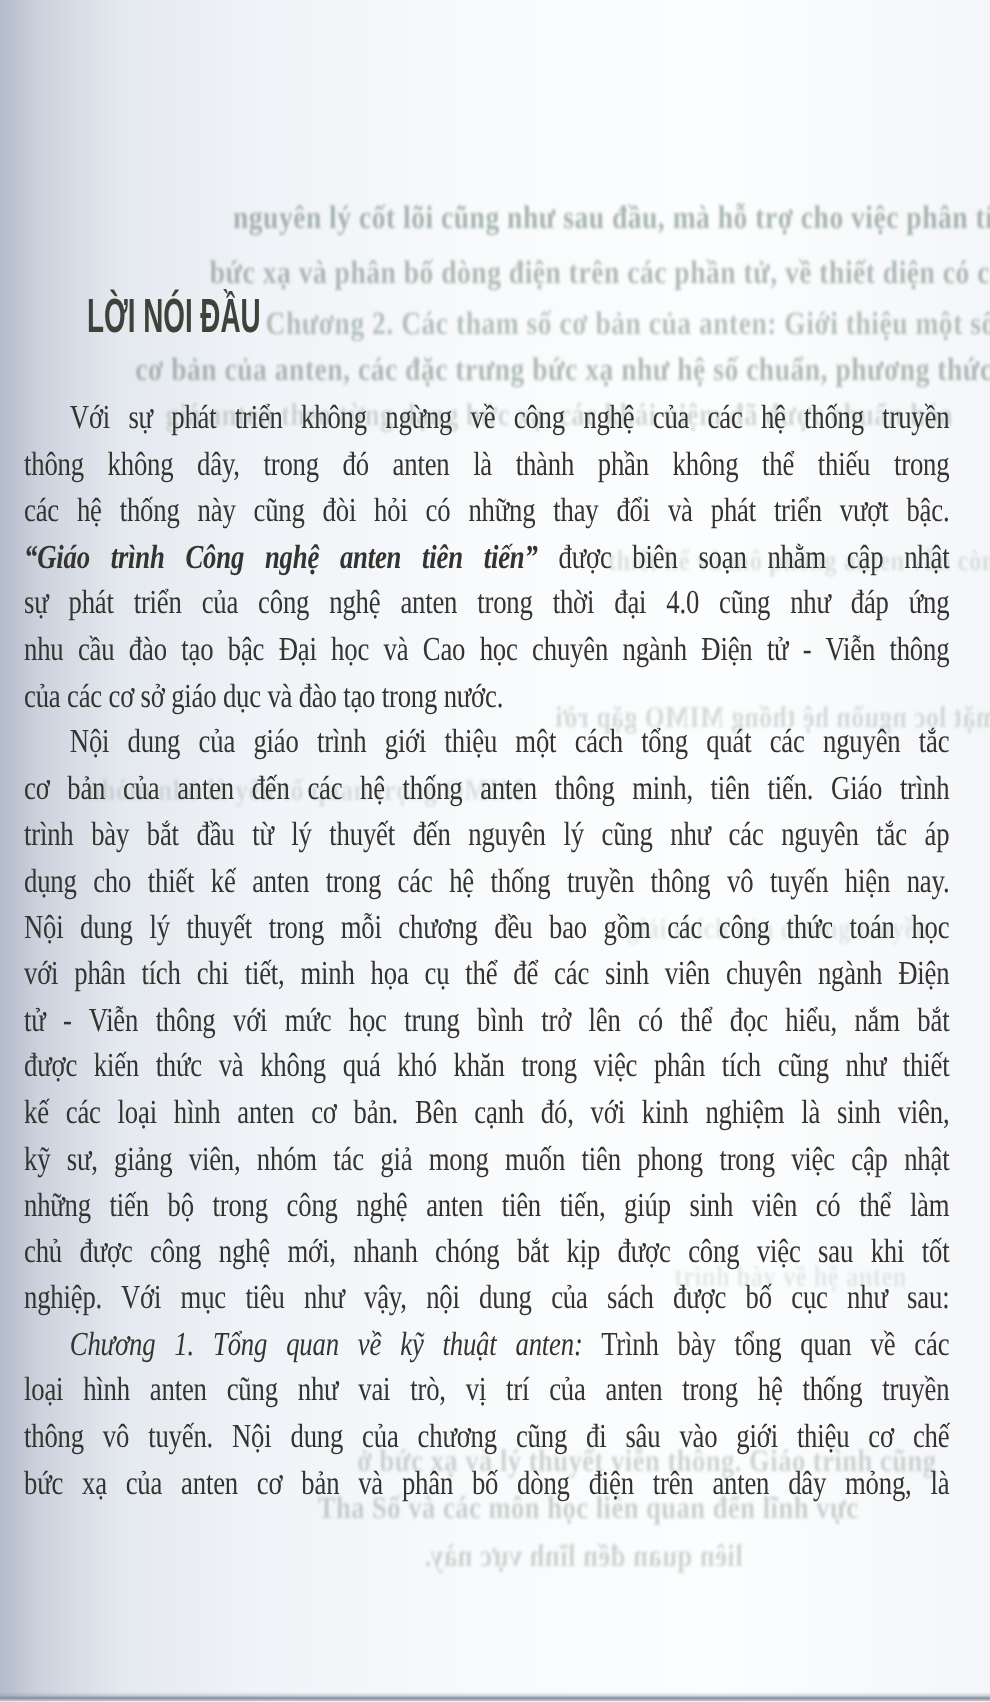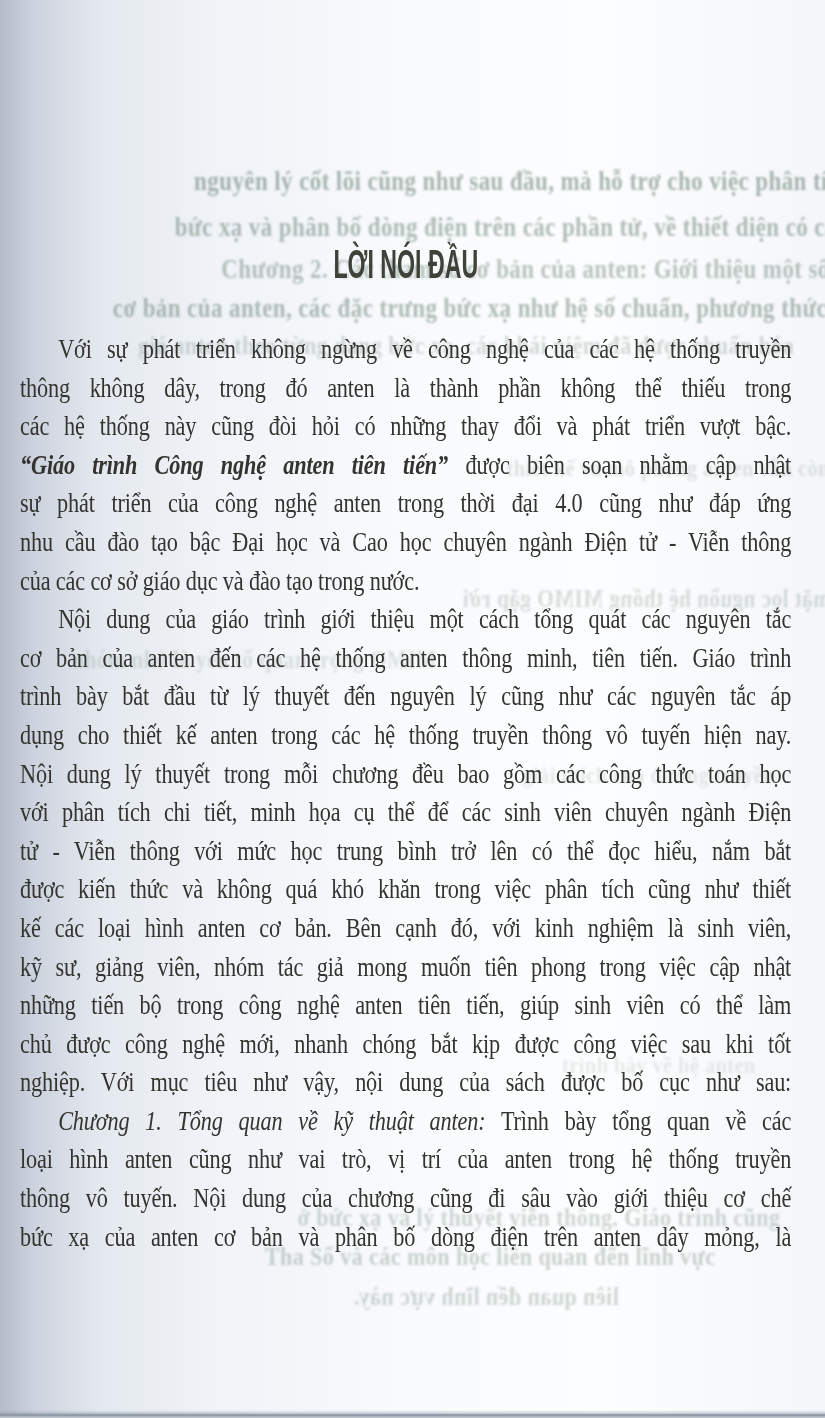--- a/index.html
+++ b/index.html
@@ -37,21 +37,20 @@
     letter-spacing: 0.5px;
   }
 
   
   .title-wrap {
     position: absolute;
     z-index: 2;
     top: 243px;
     left: 20px;
     width: 772px;
-    text-align: center;
     line-height: 42px;
     height: 42px;
   }
   .title-inner {
     display: inline-block;
     font-family: "Liberation Sans", "DejaVu Sans", sans-serif;
     font-weight: 700;
     font-size: 40px;
     color: var(--title-color);
     transform: scaleX(0.58);

